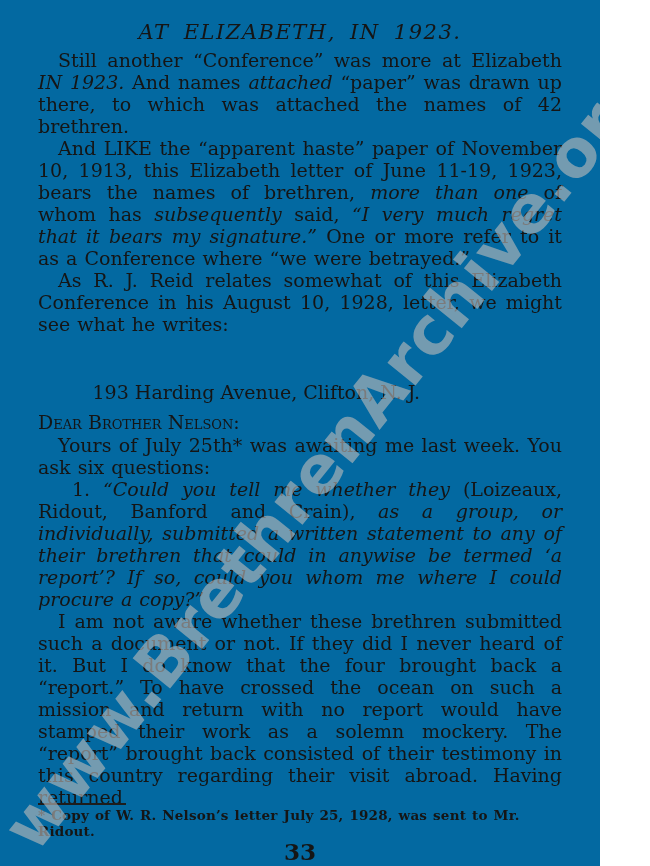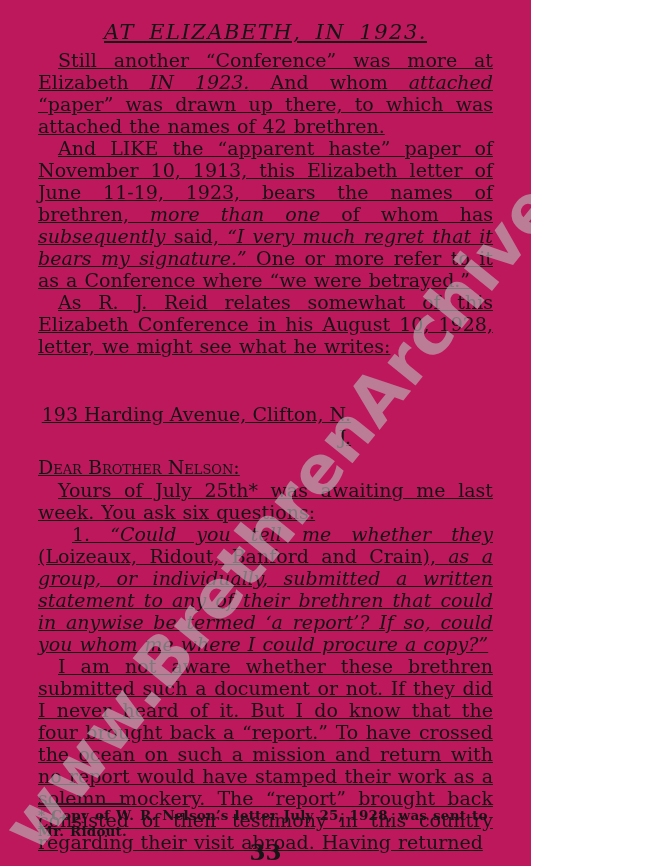--- a/index.html
+++ b/index.html
@@ -2,27 +2,26 @@
 <html><head>
 <meta charset="utf-8">
 <style>
   html, body {
     margin: 0;
     padding: 0;
     background: #ffffff;
   }
   .page {
     position: relative;
-    width: 531px;
+    width: 600px;
     height: 866px;
-    background: #be185d;
+    background: #0369a1;
     overflow: hidden;
     font-family: "DejaVu Serif", serif;
     color: #151515;
-    text-decoration: underline;
   }
   .content {
     padding: 12px 38px 0 38px;
   }
   .title {
     font-size: 21px;
     font-style: italic;
     font-weight: normal;
     text-align: center;
     letter-spacing: 1.5px;
@@ -100,21 +99,21 @@
 </style>
 </head>
 <body>
 
 <div class="page">
 
   <div class="content">
     <h1 class="title">AT ELIZABETH, IN 1923.</h1>
 
     <div>
-        <p class="para indent"><span>Still another “Conference” was more at Elizabeth </span><span class="it">IN 1923.</span><span> And whom </span><span class="it">attached</span><span> “paper” was drawn up there, to which was attached the names of 42 brethren.</span></p>
+        <p class="para indent"><span>Still another “Conference” was more at Elizabeth </span><span class="it">IN 1923.</span><span> And names </span><span class="it">attached</span><span> “paper” was drawn up there, to which was attached the names of 42 brethren.</span></p>
         <p class="para indent"><span>And LIKE the “apparent haste” paper of November 10, 1913, this Elizabeth letter of June 11-19, 1923, bears the names of brethren, </span><span class="it">more than one</span><span> of whom has </span><span class="it">subsequently</span><span> said, </span><span class="it">“I very much regret that it bears my signature.”</span><span>  One or more refer to it as a Conference where “we were betrayed.”</span></p>
         <p class="para indent"><span>As R. J. Reid relates somewhat of this Elizabeth Conference in his August 10, 1928, letter, we might see what he writes:</span></p>
       </div>
 
     <div>
       <div class="address">
         <div>193 Harding Avenue, Clifton, N. J.</div>
       </div>
       <div class="salutation">Dear Brother Nelson:</div>
       <div>

